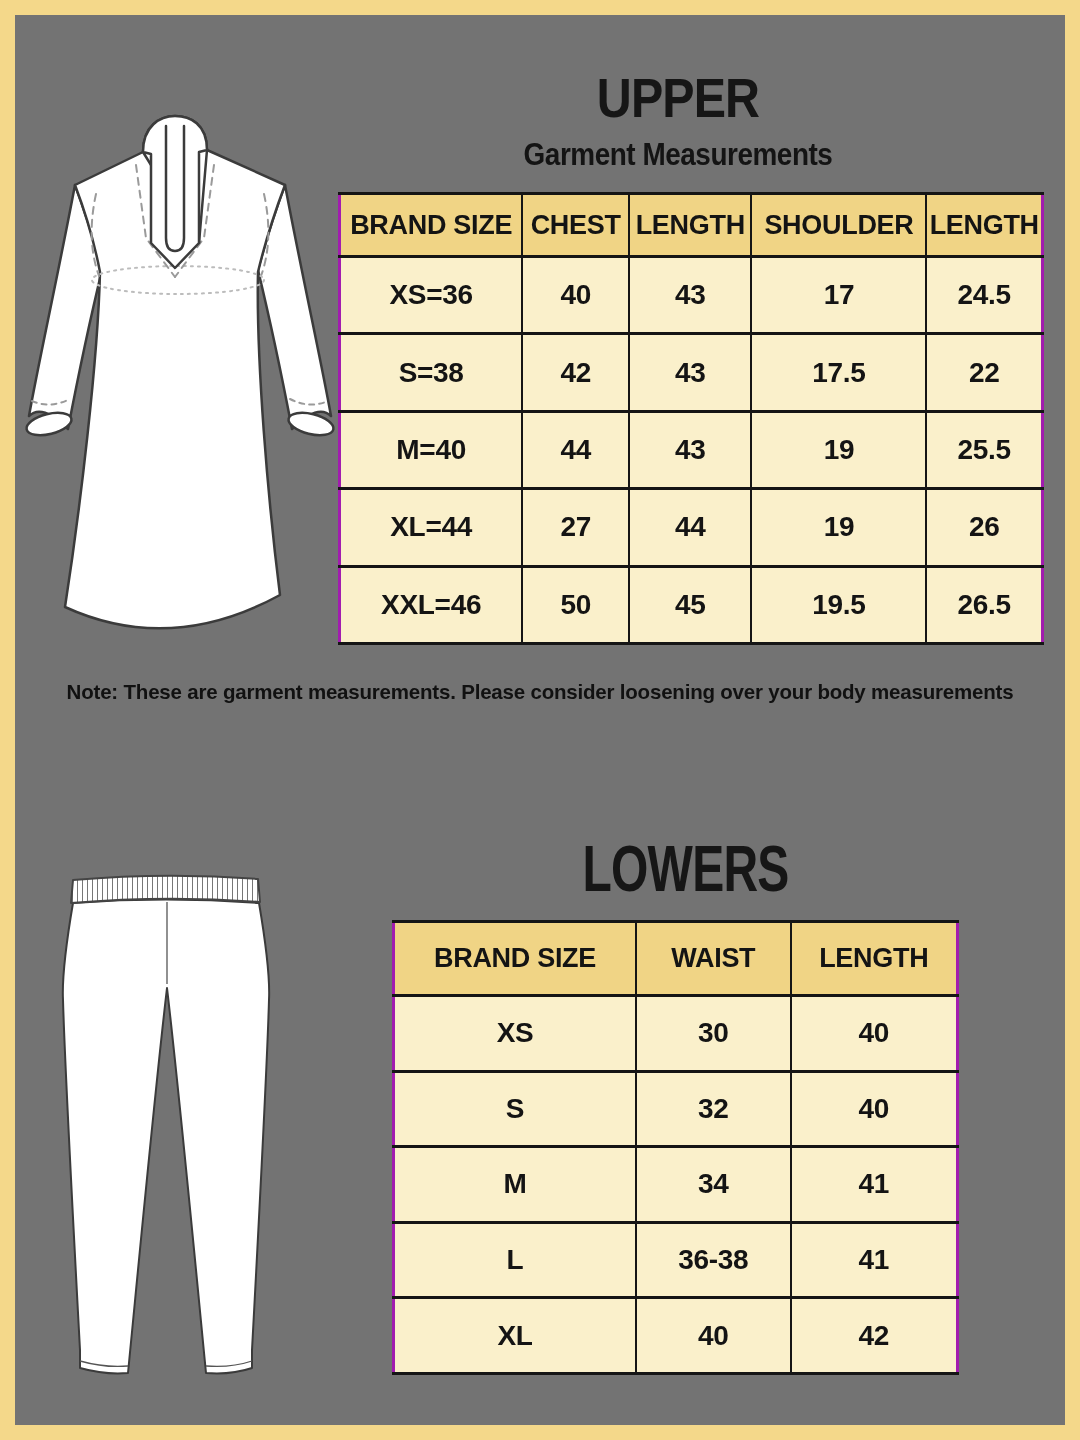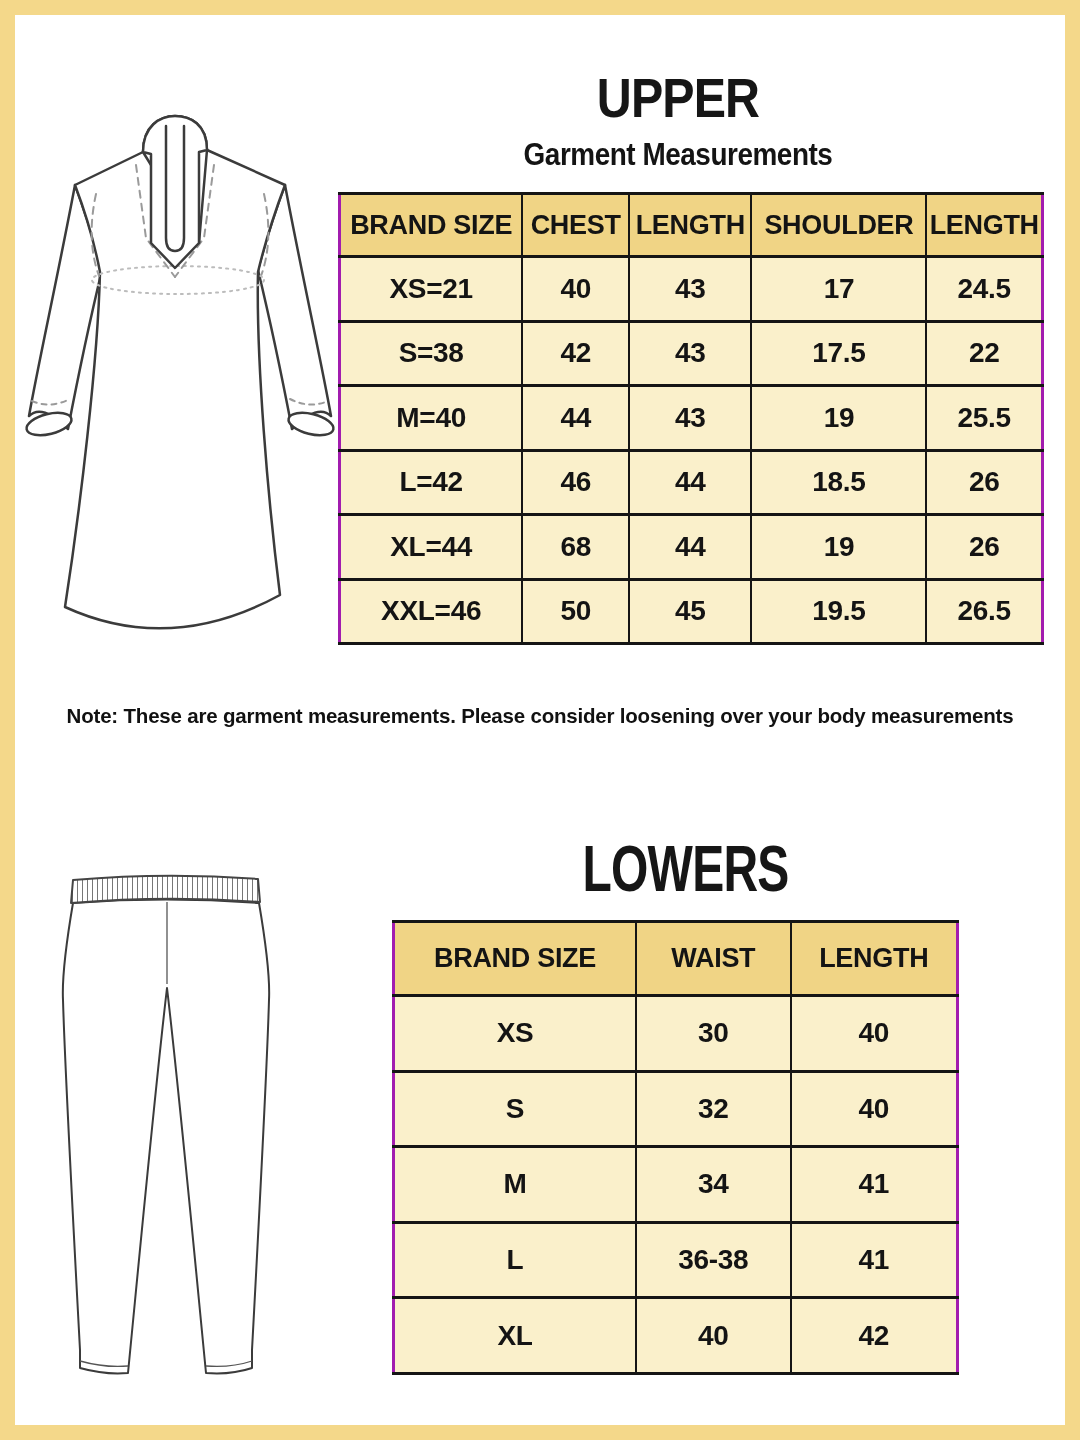--- a/index.html
+++ b/index.html
@@ -1,20 +1,20 @@
 <!DOCTYPE html>
 <html><head>
 <meta charset="utf-8">
 <style>
   html,body{margin:0;padding:0;background:#e8e8e8;}
   .page{
     position:relative;
     width:1080px;height:1440px;
     box-sizing:border-box;
-    background:#ffffff;
+    background:#737373;
     border:15px solid #F4D88A;
     font-family:"Liberation Sans","DejaVu Sans",sans-serif;
     color:#141414;
     overflow:hidden;
   }
   .abs{position:absolute;}
   .big-title{
     font-weight:bold;
     line-height:1;
     text-align:center;
@@ -22,21 +22,21 @@
     color:#161616;
   }
   .title-upper{left:310px;top:56px;width:706px;font-size:55px;transform:scaleX(0.88);}
   .title-lowers{left:387px;top:822px;width:567px;font-size:64px;transform:scaleX(0.75);}
   .subtitle{
     left:310px;top:124px;width:706px;
     font-size:31px;font-weight:bold;text-align:center;
     transform:scaleX(0.9);letter-spacing:-0.5px;line-height:1;
   }
   .note{
-    left:0;top:686px;width:1050px;
+    left:0;top:662px;width:1050px;
     font-size:20.5px;font-weight:bold;text-align:center;
     line-height:30px;letter-spacing:-0.2px;color:#111;
   }
   table.size-table{
     position:absolute;
     border-collapse:collapse;
     table-layout:fixed;
     border:3px solid #a21caf;
   }
   table.size-table th,table.size-table td{
@@ -100,50 +100,43 @@
     </colgroup>
     <tbody>
         <tr>
       <th>BRAND SIZE</th>
       <th>CHEST</th>
       <th>LENGTH</th>
       <th>SHOULDER</th>
       <th>LENGTH</th>
     </tr>
     <tr>
-      <td>XS=21</td>
+      <td>XS=36</td>
       <td>40</td>
       <td>43</td>
       <td>17</td>
       <td>24.5</td>
     </tr>
     <tr>
       <td>S=38</td>
       <td>42</td>
       <td>43</td>
       <td>17.5</td>
       <td>22</td>
     </tr>
     <tr>
       <td>M=40</td>
       <td>44</td>
       <td>43</td>
       <td>19</td>
       <td>25.5</td>
     </tr>
     <tr>
-      <td>L=42</td>
-      <td>46</td>
-      <td>44</td>
-      <td>18.5</td>
-      <td>26</td>
-    </tr>
-    <tr>
       <td>XL=44</td>
-      <td>68</td>
+      <td>27</td>
       <td>44</td>
       <td>19</td>
       <td>26</td>
     </tr>
     <tr>
       <td>XXL=46</td>
       <td>50</td>
       <td>45</td>
       <td>19.5</td>
       <td>26.5</td>

